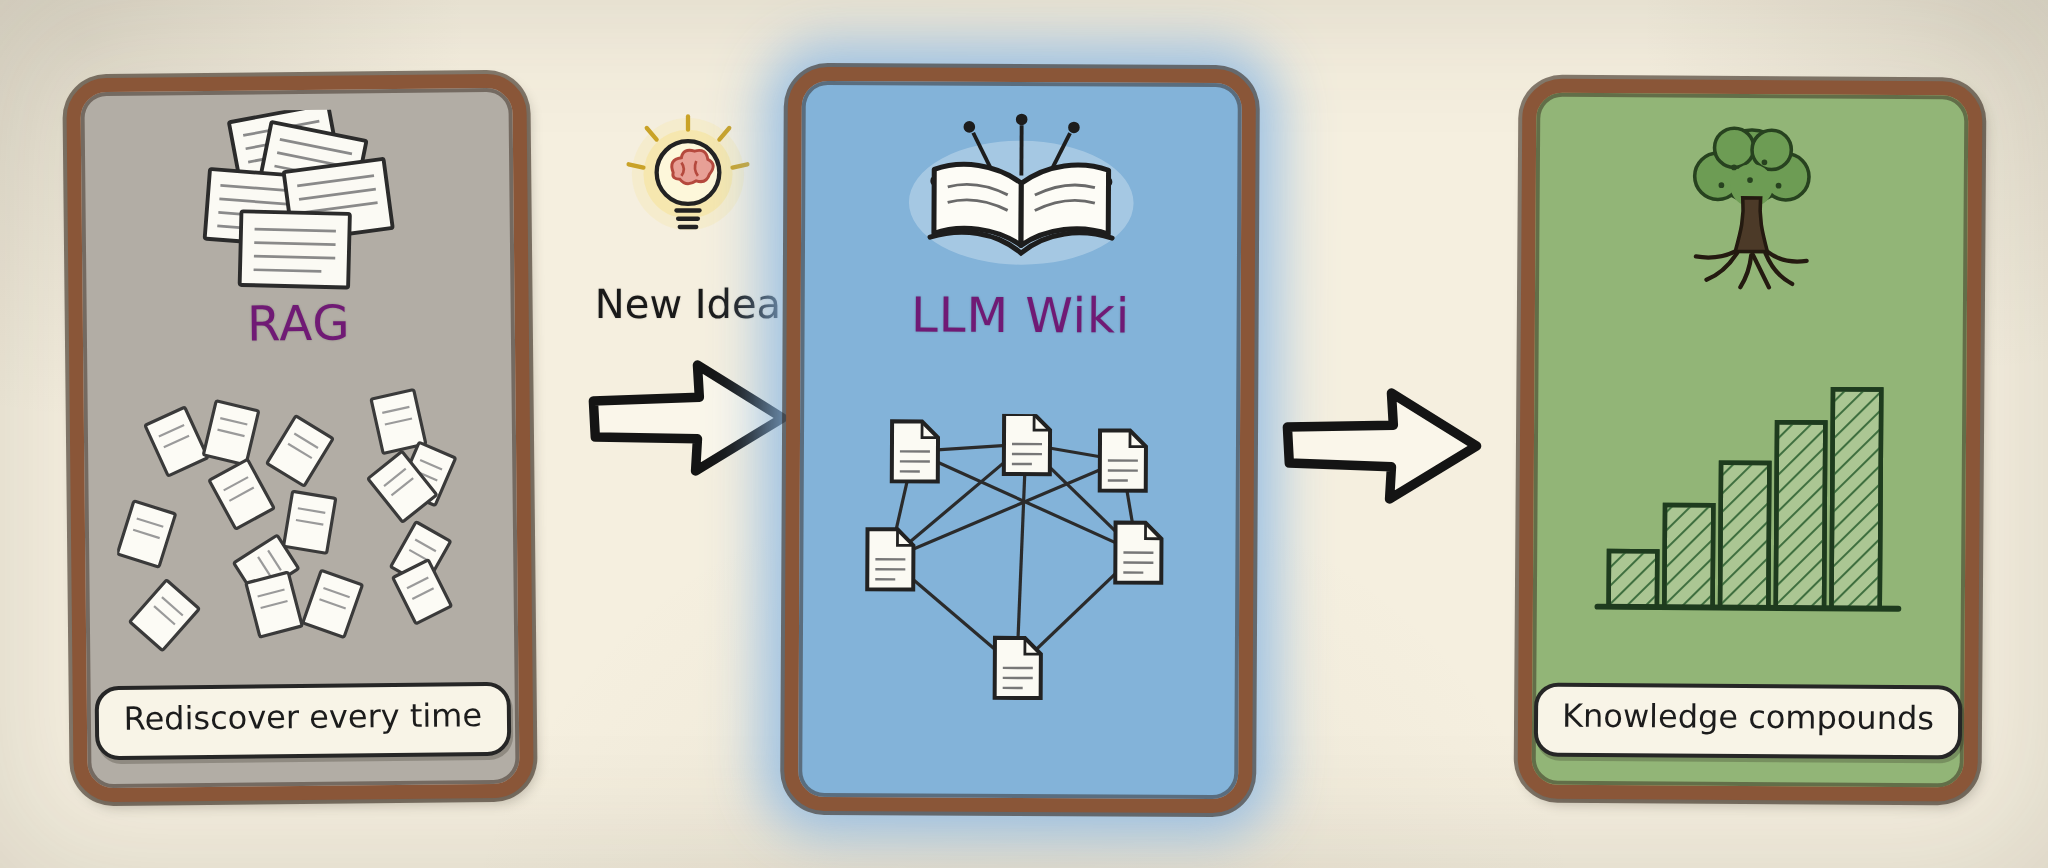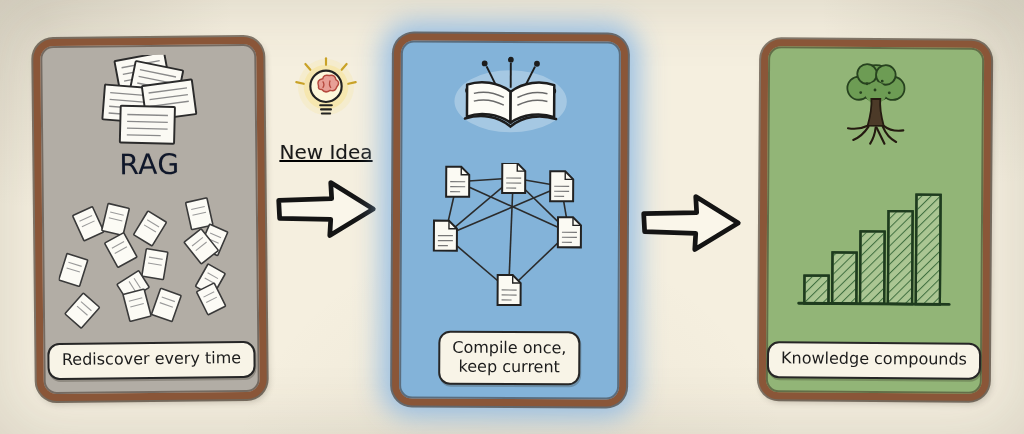--- a/index.html
+++ b/index.html
@@ -33,41 +33,41 @@
   .card-rag{left:35px;top:38px;width:230px;height:362px;transform:rotate(-.6deg);}
   .card-wiki{
     left:393px;top:34px;width:234px;height:372px;transform:rotate(.3deg);
     box-shadow:
       0 0 0 2px rgba(40,25,15,.55),
       inset 0 0 0 2px rgba(40,25,15,.45),
       0 0 26px 12px rgba(140,185,228,.85);
   }
   .card-result{left:760px;top:40px;width:230px;height:360px;transform:rotate(.4deg);}
   .card-title{
-    font-size:28px;color:#0f172a;letter-spacing:.5px;
+    font-size:24px;color:#701a75;letter-spacing:.5px;
     margin:2px 0 4px;line-height:1.15;font-weight:500;
     text-shadow:0 0 1px rgba(25,25,25,.25);
   }
   .mid-icon{margin-top:auto;margin-bottom:auto;}
   .caption{
     background:#f8f4e7;
     border:2.5px solid #262626;
     border-radius:12px;
     padding:5px 12px 6px;
     font-size:16px;line-height:1.22;color:#1c1c1c;
     text-align:center;
     box-shadow:1px 2px 0 rgba(40,35,25,.25);
     min-height:22px;
     max-width:200px;
   }
   .caption span{display:block;white-space:nowrap;}
   .connector{
     position:absolute;display:flex;flex-direction:column;align-items:center;
   }
-  .connector-1{left:266px;top:54px;width:120px;text-decoration:underline;}
+  .connector-1{left:284px;top:54px;width:120px;}
   .connector-2{left:632px;top:188px;width:118px;}
   .connector-label{
     font-size:20px;color:#191919;margin:0 0 10px;white-space:nowrap;
     text-shadow:0 0 1px rgba(25,25,25,.2);
   }
   svg{display:block;}
 </style>
 </head>
 <body>
 
@@ -297,20 +297,21 @@
         <g stroke="#6a6a6a" stroke-width="1.5" fill="none">
           <path d="M37,44 Q52,40 68,48"></path>
             <path d="M37,52 Q52,48 68,56"></path>
           <path d="M113,44 Q98,40 82,48"></path>
             <path d="M113,52 Q98,48 82,56"></path>
         </g>
         <path d="M28,70 C44,65 62,67 75,78 C88,67 106,65 122,70" fill="none" stroke="#1d1d1d" stroke-width="2.6" stroke-linecap="round"></path>
       </svg>
     </span>
 
+    <div class="card-title">LLM Wiki</div>
 
     <span class="mid-icon">
       <svg width="168" height="148" viewBox="0 0 168 148">
         <g stroke="#2b2b2b" stroke-width="1.6">
           <line x1="31" y1="19" x2="87" y2="15"></line>
           <line x1="87" y1="15" x2="135" y2="23"></line>
           <line x1="31" y1="19" x2="19" y2="73"></line>
           <line x1="31" y1="19" x2="143" y2="69"></line>
           <line x1="87" y1="15" x2="19" y2="73"></line>
           <line x1="87" y1="15" x2="143" y2="69"></line>
@@ -372,24 +373,20 @@
               <g stroke="#777" stroke-width="1.2">
                 <line x1="4" y1="15" x2="19" y2="15"></line>
                 <line x1="4" y1="20" x2="19" y2="20"></line>
                 <line x1="4" y1="25" x2="14" y2="25"></line>
               </g>
             </g>
         </g>
       </svg>
     </span>
 
-    <div class="caption">
-      <span>Compile once,</span>
-      <span>keep current</span>
-    </div>
   </div>
 
   <div class="connector connector-2">
     <span>
       <svg width="112" height="70" viewBox="0 0 112 74">
         <polygon points="6,27 62,26 61,9 106,37 60,65 61,48 7,46" fill="#faf6ea" stroke="#141414" stroke-width="5" stroke-linejoin="round"></polygon>
       </svg>
     </span>
   </div>
 

